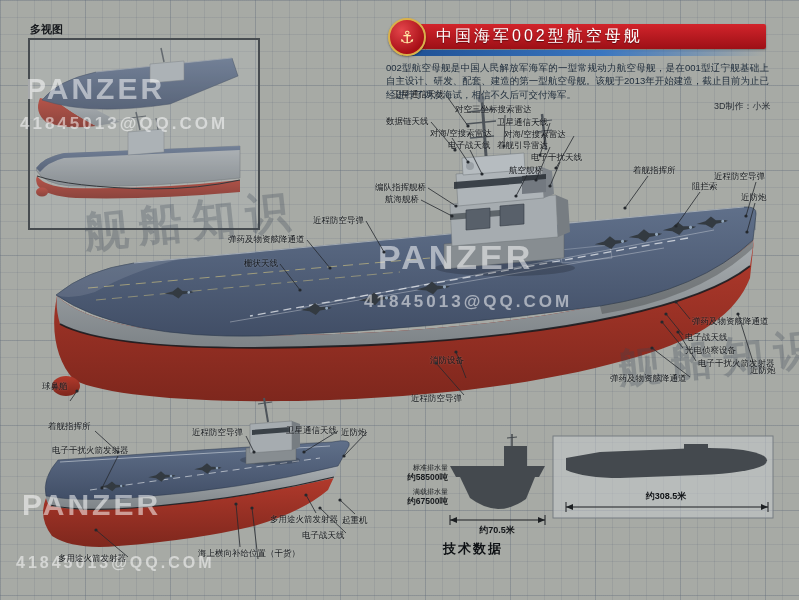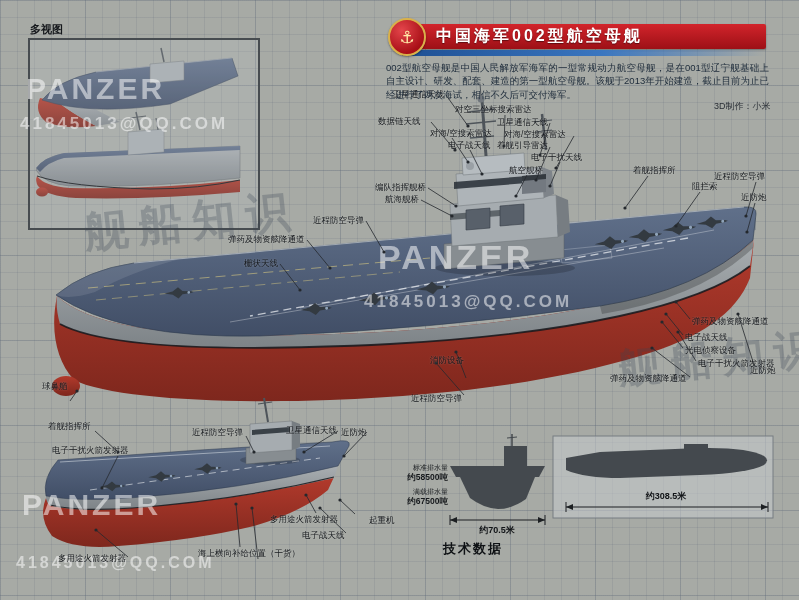--- a/index.html
+++ b/index.html
@@ -16,21 +16,21 @@
   }
   svg{position:absolute;left:0;top:0;pointer-events:none;}
   
   .emblem{position:absolute;left:388px;top:18px;width:34px;height:34px;border-radius:50%;
     background:radial-gradient(circle at 35% 30%, #e4454b, #a80f16 72%);
     border:2px solid #d9b14a;display:flex;align-items:center;justify-content:center;
     color:#ffe9a8;font-size:17px;z-index:6;box-shadow:0 1px 2px rgba(0,0,0,.4);}
   .banner{position:absolute;left:402px;top:24px;width:364px;height:25px;box-sizing:border-box;
     background:linear-gradient(#d2242b,#9d1016);display:flex;align-items:center;
     padding-left:34px;border-radius:2px;box-shadow:0 1px 2px rgba(0,0,0,.35);z-index:5;}
-  .banner-title{color:#fff;font-size:16px;font-weight:bold;letter-spacing:3px;
+  .banner-title{color:#fff;font-size:16px;font-weight:normal;letter-spacing:3px;
     text-shadow:0 1px 1px rgba(0,0,0,.45);white-space:nowrap;}
   .banner-sub{position:absolute;left:402px;top:50px;width:364px;height:6px;z-index:5;
     background:linear-gradient(90deg,#1d4f93,#3a76c0 55%,rgba(58,118,192,0));}
   .intro{position:absolute;left:386px;top:61px;width:383px;font-size:9.5px;line-height:1.42;
     color:#1d2b3a;text-align:justify;z-index:5;}
   .credit{position:absolute;left:714px;top:100px;font-size:9px;color:#2a2f36;z-index:5;}
   
   .mv-label{position:absolute;left:30px;top:22px;font-size:11px;font-weight:bold;color:#15181c;z-index:5;}
   .mv-box{position:absolute;left:28px;top:38px;width:228px;height:188px;
     border:2px solid #474c50;background:rgba(198,204,208,.18);z-index:1;}
@@ -300,21 +300,21 @@
       <circle cx="320" cy="508" r="1.6"></circle>
       <line x1="240" y1="547" x2="236" y2="504"></line>
       <circle cx="236" cy="504" r="1.6"></circle>
       <line x1="258" y1="559" x2="252" y2="508"></line>
       <circle cx="252" cy="508" r="1.6"></circle>
       <line x1="128" y1="557" x2="96" y2="530"></line>
       <circle cx="96" cy="530" r="1.6"></circle>
     </svg>
   <div id="callout-layer">
       <div class="callout" style="left: 393px; top: 90px;">卫星通信天线</div>
-      <div class="callout" style="left: 378px; top: 117px;">数据链天线</div>
+      <div class="callout" style="left: 386px; top: 117px;">数据链天线</div>
       <div class="callout" style="left: 455px; top: 105px;">对空三坐标搜索雷达</div>
       <div class="callout" style="left: 497px; top: 118px;">卫星通信天线</div>
       <div class="callout" style="left: 430px; top: 129px;">对海/空搜索雷达</div>
       <div class="callout" style="left: 504px; top: 130px;">对海/空搜索雷达</div>
       <div class="callout" style="left: 448px; top: 141px;">电子战天线</div>
       <div class="callout" style="left: 497px; top: 141px;">着舰引导雷达</div>
       <div class="callout" style="left: 531px; top: 153px;">电子干扰天线</div>
       <div class="callout" style="left: 509px; top: 166px;">航空舰桥</div>
       <div class="callout" style="left: 375px; top: 183px; text-align: right;">编队指挥舰桥</div>
       <div class="callout" style="left: 385px; top: 195px;">航海舰桥</div>
@@ -333,21 +333,21 @@
       <div class="callout" style="left: 610px; top: 374px;">弹药及物资舷降通道</div>
       <div class="callout" style="left: 430px; top: 356px;">消防设备</div>
       <div class="callout" style="left: 411px; top: 394px;">近程防空导弹</div>
       <div class="callout" style="left: 42px; top: 382px;">球鼻艏</div>
       <div class="callout" style="left: 48px; top: 422px;">着舰指挥所</div>
       <div class="callout" style="left: 192px; top: 428px;">近程防空导弹</div>
       <div class="callout" style="left: 286px; top: 426px;">卫星通信天线</div>
       <div class="callout" style="left: 341px; top: 428px;">近防炮</div>
       <div class="callout" style="left: 52px; top: 446px;">电子干扰火箭发射器</div>
       <div class="callout" style="left: 270px; top: 515px;">多用途火箭发射器</div>
-      <div class="callout" style="left: 342px; top: 516px; margin-left: 27px;">起重机</div>
+      <div class="callout" style="left: 342px; top: 516px;">起重机</div>
       <div class="callout" style="left: 302px; top: 531px;">电子战天线</div>
       <div class="callout" style="left: 198px; top: 549px;">海上横向补给位置（干货）</div>
       <div class="callout" style="left: 214px; top: 561px; margin-top: 47px;">海上横向补给位置（液货）</div>
       <div class="callout" style="left: 58px; top: 554px;">多用途火箭发射器</div>
     </div>
 
   <div class="emblem">
     <span>⚓</span>
   </div>
   <div class="banner">

